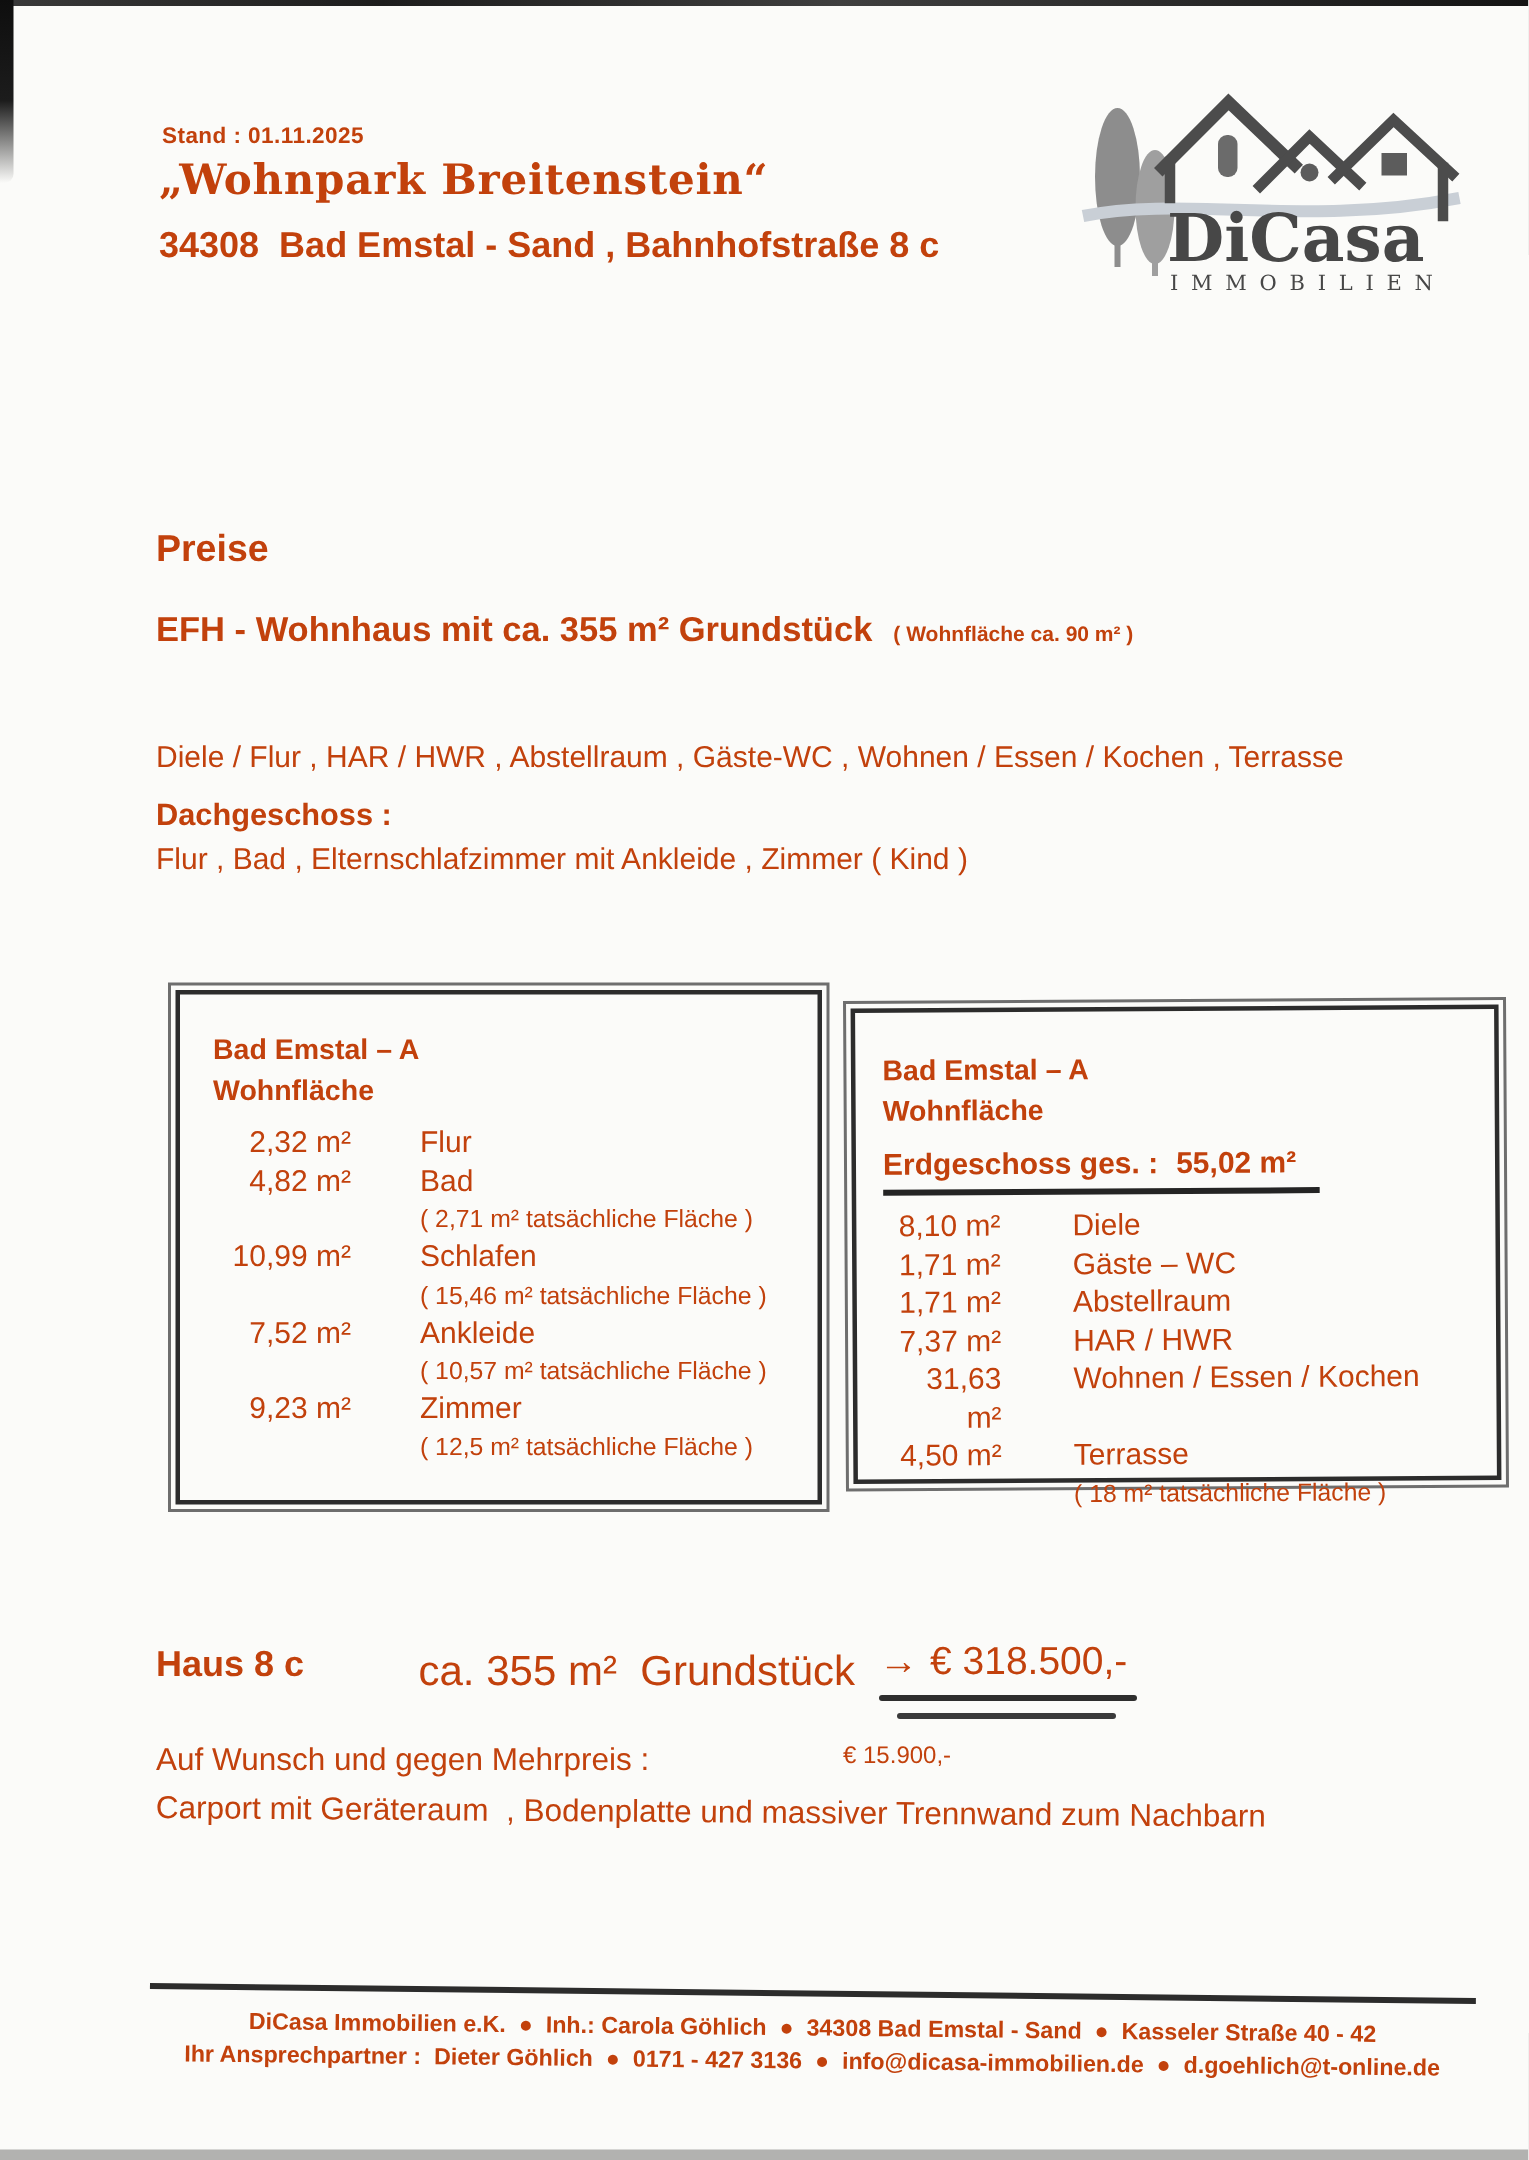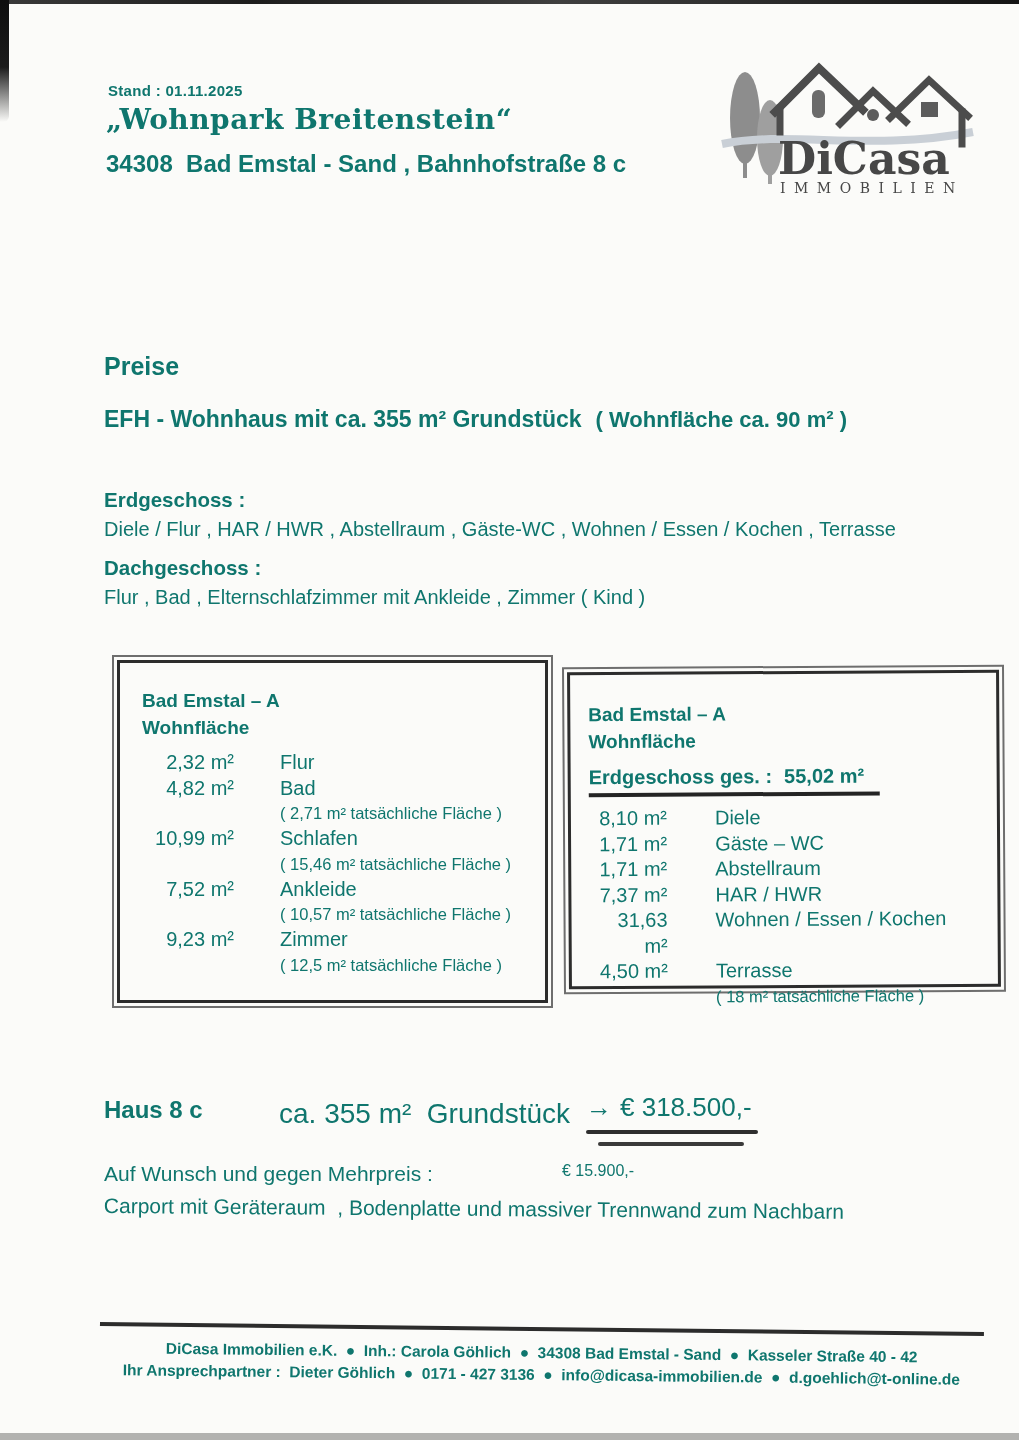--- a/index.html
+++ b/index.html
@@ -1,20 +1,20 @@
 <!DOCTYPE html>
 <html lang="de"><head>
 <meta charset="utf-8">
 <style>
   html,body{margin:0;padding:0;background:#e8e8e6;}
   .page{
     position:relative;width:1019px;height:1440px;margin:0 auto;
     background:#fbfbf9;overflow:hidden;
     font-family:"Liberation Sans","DejaVu Sans",sans-serif;
-    color:#0f766e;
+    color:#c2410c;
   }
   
   .artifact-top{position:absolute;top:0;left:0;right:0;height:4px;
     background:linear-gradient(90deg,#3a3a3a,#1d1d1d 25%,#3f3f3f 55%,#141414 100%);}
   .artifact-left{position:absolute;top:0;left:0;width:9px;height:122px;
     background:linear-gradient(180deg,#0e0e0e 0%,#1c1c1c 55%,rgba(30,30,30,0) 100%);
     border-bottom-right-radius:6px;}
   .artifact-bottom{position:absolute;bottom:0;left:0;right:0;height:7px;background:#b2b2b0;}
 
   .abs{position:absolute;}
@@ -24,21 +24,21 @@
   .stand{left:108px;top:82px;font-size:15px;font-weight:600;letter-spacing:.3px;}
   .doc-title{left:106px;top:103px;font-family:"DejaVu Serif","Liberation Serif",serif;
     font-weight:bold;font-size:28px;letter-spacing:.5px;}
   .doc-address{left:106px;top:150px;font-size:24px;font-weight:bold;}
 
   .logo{left:720px;top:50px;}
 
   
   .preise{left:104px;top:352px;font-size:25px;font-weight:bold;}
   .efh{left:104px;top:406px;font-size:23px;font-weight:bold;}
-  .efh .note{font-size:22px;margin-left:14px;}
+  .efh .note{font-size:14px;margin-left:14px;}
 
   .floors{left:104px;top:488px;width:885px;}
   .floor-label{font-size:20.5px;font-weight:bold;}
   .floor-rooms{font-size:20px;margin-top:6px;margin-bottom:15px;}
 
   
   .box{border:2px solid #6e6e6e;padding:3px;background:#fbfbf9;}
   .box-inner{border:3px solid #2c2c2c;height:100%;box-sizing:border-box;}
   .box-left{left:112px;top:655px;width:441px;height:353px;box-sizing:border-box;}
   .box-left .box-inner{padding:24px 8px 0 22px;}
@@ -112,21 +112,20 @@
     <text x="58" y="124" font-family="DejaVu Serif, Liberation Serif, serif" font-size="44" font-weight="bold" fill="#474747">DiCasa</text>
     <text x="60" y="143" font-family="DejaVu Serif, Liberation Serif, serif" font-size="14" letter-spacing="8.5" fill="#474747">IMMOBILIEN</text>
   </svg>
 
   <div class="abs preise">Preise</div>
   <div class="abs efh">
     <span>EFH - Wohnhaus mit ca. 355 m² Grundstück</span><span class="note">( Wohnfläche ca. 90 m² )</span>
   </div>
 
   <div class="abs floors">
-    <div class="floor-label">Erdgeschoss :</div>
     <div class="floor-rooms">Diele / Flur , HAR / HWR , Abstellraum , Gäste-WC , Wohnen / Essen / Kochen , Terrasse</div>
     <div class="floor-label">Dachgeschoss :</div>
     <div class="floor-rooms">Flur , Bad , Elternschlafzimmer mit Ankleide , Zimmer ( Kind )</div>
   </div>
 
   <div class="abs box box-left">
     <div class="box-inner">
       <div class="box-title">Bad Emstal – A</div>
       <div class="box-title">Wohnfläche</div>
       <div class="rows">

